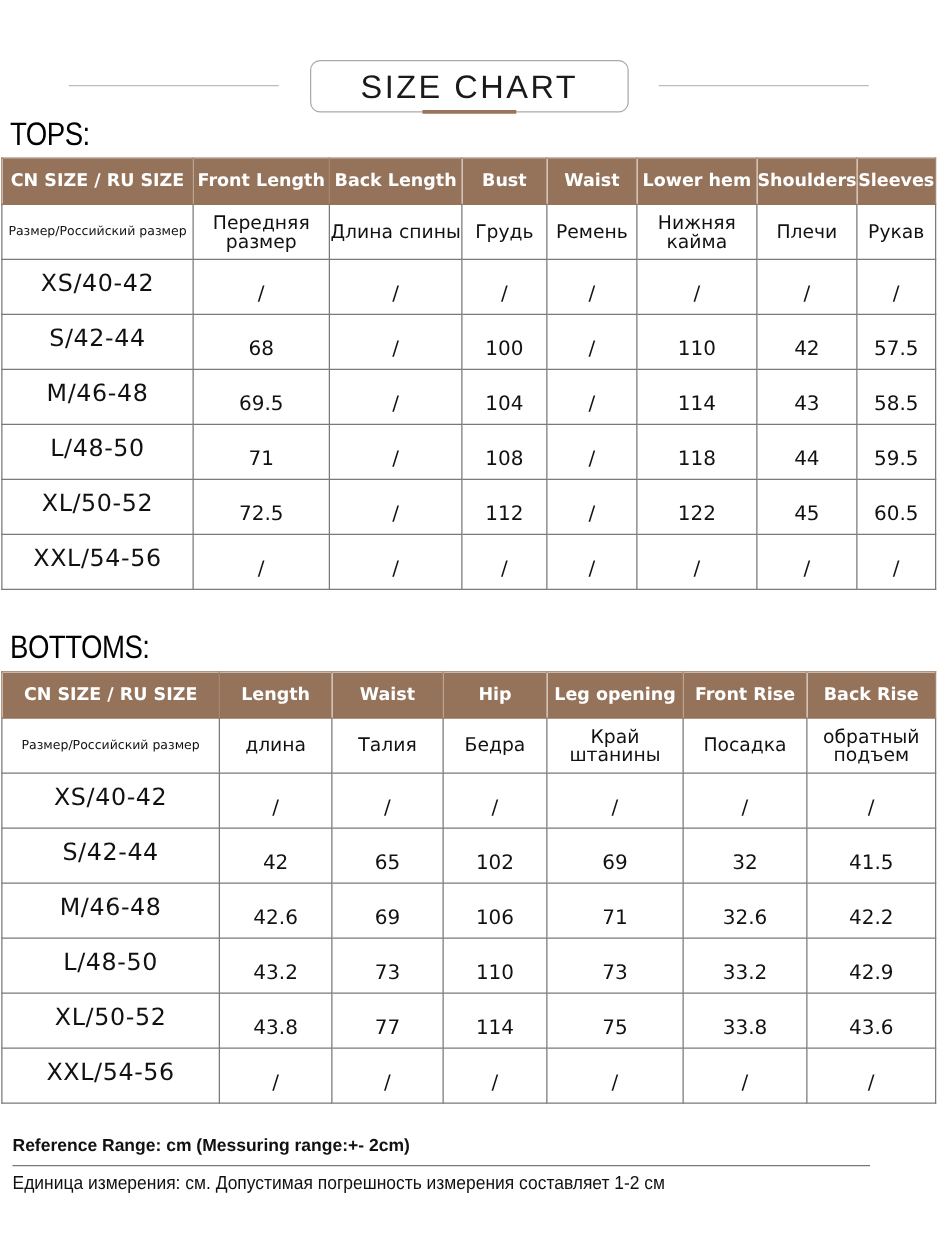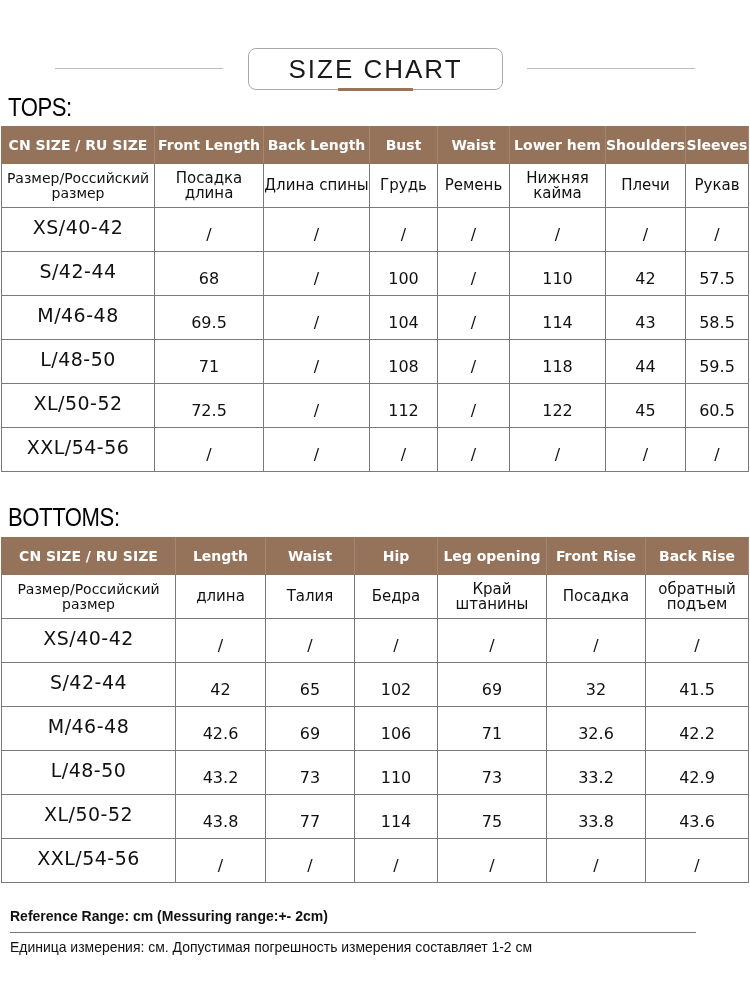--- a/index.html
+++ b/index.html
@@ -18,21 +18,21 @@
 
   .section-heading { position: absolute; left: 8px; font-family: "Liberation Sans", sans-serif;
     font-size: 26px; color: #000; transform: scaleX(0.85); transform-origin: left; letter-spacing: -0.5px; }
 
   table.chart { position: absolute; left: 1px; width: 747px; border-collapse: collapse; table-layout: fixed; }
   table.chart td, table.chart th { border: 1px solid #7a7a7a; text-align: center; vertical-align: middle; overflow: hidden; white-space: nowrap; }
   table.chart th { background: #95725a; color: #fff; font-weight: bold; font-family: "DejaVu Sans", sans-serif;
     font-size: 14px; height: 37px; border-color: #95725a; border-right: 1px solid #a5866e; padding-top: 0; }
   table.chart th:first-child { font-size: 14px; }
   table.chart tr.ru td { height: 44px; font-size: 15px; line-height: 15px; color: #111; white-space: normal; }
-  table.chart tr.ru td:first-child { font-size: 14px; }
+  table.chart tr.ru td:first-child { font-size: 10px; }
   table.chart tr.data td { height: 44px; font-size: 16px; color: #111; padding-top: 10px; }
   table.chart tr.data td.size { font-size: 19px; padding-top: 0; padding-bottom: 6px; font-family: "DejaVu Sans", sans-serif; letter-spacing: 0.5px; margin-top: 40px; }
 
   #tops-table { top: 126px; }
   #bottoms-table { top: 537px; }
 
   .footer-line1 { position: absolute; left: 10px; top: 908px; font-size: 14px; font-family: "Liberation Sans", sans-serif; color: #111; font-weight: bold; }
   .footer-rule { position: absolute; left: 10px; top: 932px; width: 686px; height: 1px; background: #777; }
   .footer-line2 { position: absolute; left: 10px; top: 938px; font-size: 15px; font-family: "Liberation Sans", sans-serif; color: #111; transform: scaleX(0.93); transform-origin: left; }
 </style>
@@ -65,21 +65,21 @@
     <th>Front Length</th>
     <th>Back Length</th>
     <th>Bust</th>
     <th>Waist</th>
     <th>Lower hem</th>
     <th>Shoulders</th>
     <th>Sleeves</th>
   </tr>
   <tr class="ru">
     <td>Размер/Российский размер</td>
-    <td>Посадка длина</td>
+    <td>Передняя размер</td>
     <td>Длина спины</td>
     <td>Грудь</td>
     <td>Ремень</td>
     <td>Нижняя кайма</td>
     <td>Плечи</td>
     <td>Рукав</td>
   </tr>
   </tbody>
     <tbody>
       <tr class="data">

